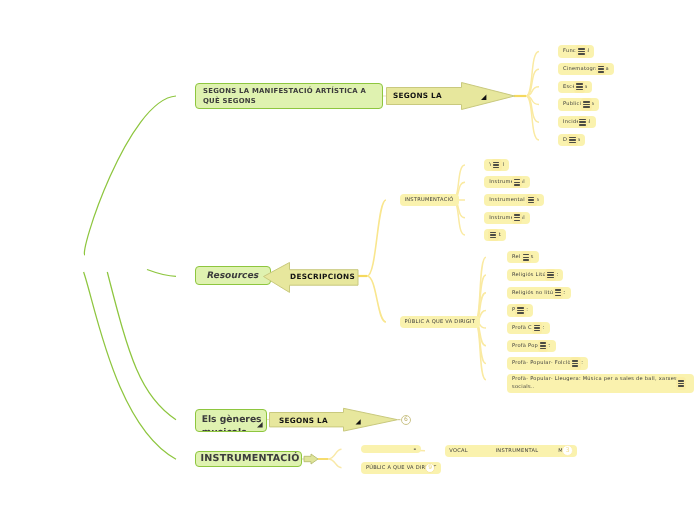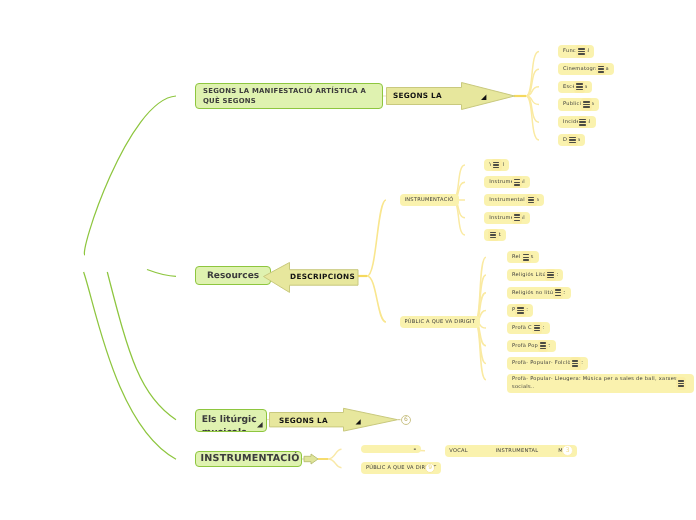--- a/index.html
+++ b/index.html
@@ -48,21 +48,21 @@
      font-size:6px;line-height:1;}
 
   .arrowsvg{position:absolute;}
 
   
   .b1{left:175px;top:83px;width:188px;height:26px;padding:0 7px;}
   .b1txt{font-size:6.9px;line-height:10.5px;letter-spacing:.25px;white-space:nowrap;}
   .b1arrlbl{left:393px;top:91px;font-size:7.3px;letter-spacing:.25px;}
 
   
-  .b2{left:175px;top:266px;width:76px;height:19px;justify-content:center;}
+  .b2{left:175px;top:266px;width:76px;height:19px;justify-content:center;font-style:italic;}
   .b2txt{font-size:9px;letter-spacing:0px;}
   .b2arrlbl{left:290px;top:272px;font-size:7.3px;letter-spacing:.35px;}
   .b2g1{left:379.5px;top:193.8px;height:12.4px;}
   .b2g2{left:379.5px;top:315.6px;height:12.4px;}
 
   
   .b3{left:175.2px;top:408.8px;width:71.7px;height:23px;padding:0 5.5px;align-items:flex-start;}
   .b3txt{font-size:9.2px;line-height:12.5px;letter-spacing:0;white-space:nowrap;padding-top:4.6px;}
   .resize-marker{position:absolute;right:3px;bottom:3px;width:5.6px;height:5.6px;}
   .b3arrlbl{left:279px;top:415.5px;font-size:7.3px;letter-spacing:.25px;}
@@ -356,21 +356,21 @@
       </div>
       <div class="note-icon" style="left: 675.688px; top: 377.2px; width: 10.5px; height: 12.4px;">
         <i style="left: 1.9px; width: 6.4px; top: 2.85px;"></i>
         <i style="left: 1.9px; width: 6.4px; top: 5.45px;"></i>
         <i style="left: 1.9px; width: 6.4px; top: 8.05px;"></i>
       </div>
     </div>
 
   <div class="node green-node b3">
     <div class="b3txt">
-      <span>Els litúrgic</span><br>
+      <span>Els gèneres</span><br>
       <span>musicals</span>
     </div>
     <svg class="resize-marker" viewBox="0 0 6 6">
       <path d="M0,6 H6 V0 z" fill="#2f2f2f"></path>
     </svg>
   </div>
 
   <svg class="arrowsvg" style="left:268px;top:406px;width:132px;height:28px" viewBox="0 0 132 28">
     <path d="M1.5,6.5 h74 v-4.2 l54,11.4 l-54,11.4 v-4.2 h-74 z" fill="#e7e79d" stroke="#c9c97e" stroke-width="1"></path>
     <path d="M87.5,18.5 h5.2 v-5.2 z" fill="#111"></path>

